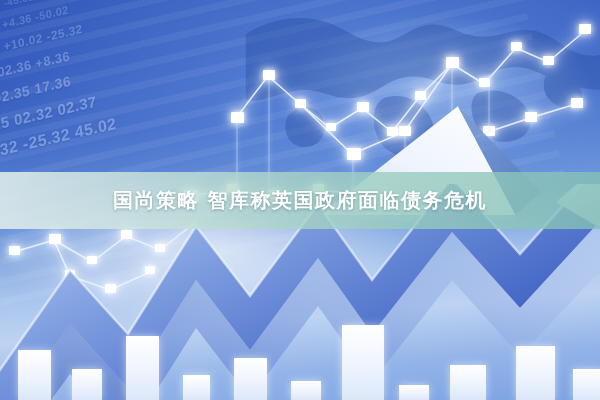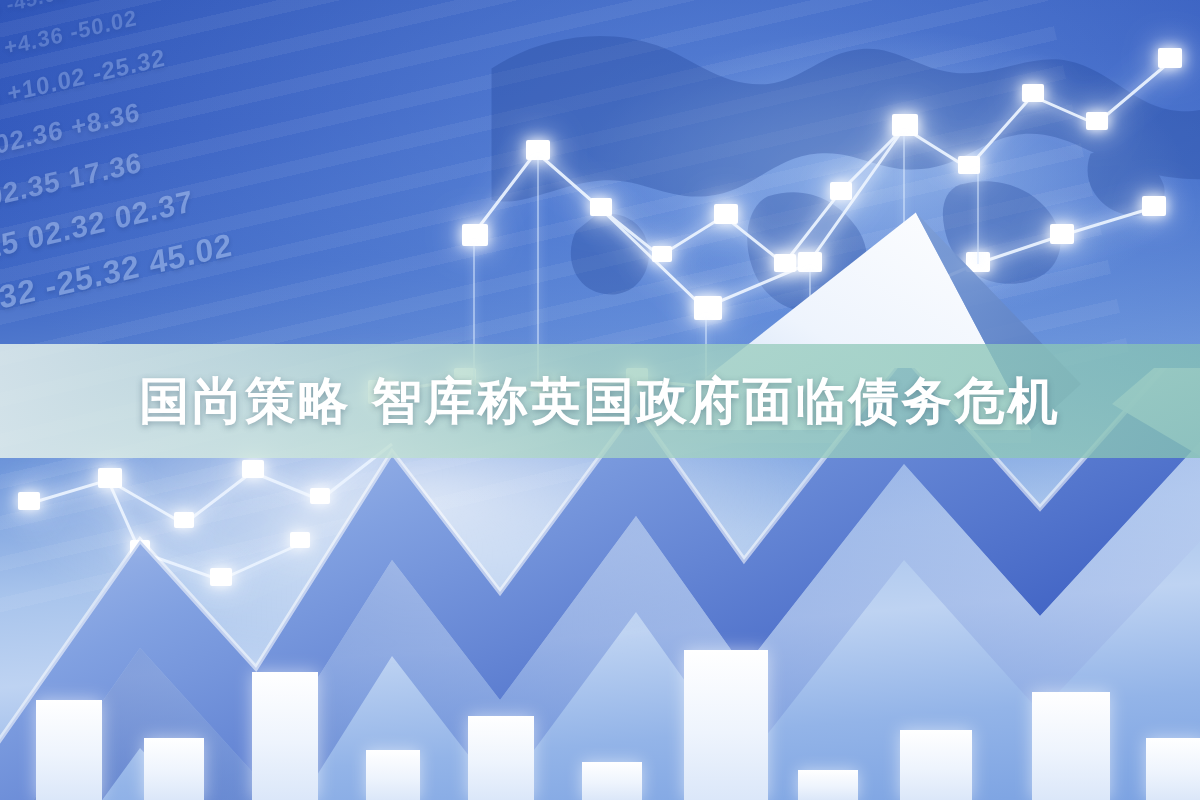--- a/index.html
+++ b/index.html
@@ -111,21 +111,21 @@
       rgba(206,230,221,.82) 22%,
       rgba(170,212,197,.80) 48%,
       rgba(150,203,190,.80) 70%,
       rgba(132,192,180,.80) 100%);
     display:flex;align-items:center;
   }
   .titletext{
     width:100%;
     text-align:center;
     color:#ffffff;
-    font-size:25px;
+    font-size:20px;
     font-weight:700;
     letter-spacing:1.5px;
     text-shadow:0 1px 3px rgba(60,90,110,.45);
     font-family:"DejaVu Sans","Liberation Sans",sans-serif;
   }
 </style>
 </head>
 <body>
 
 <div class="stage">

